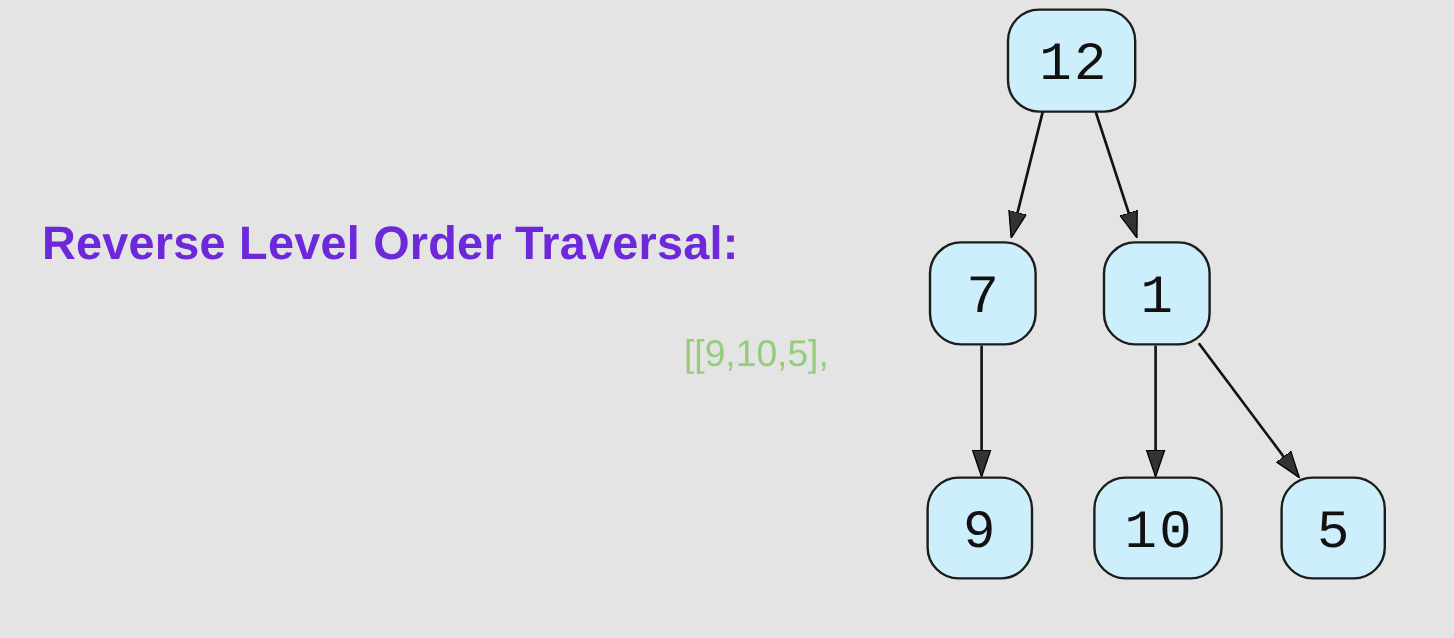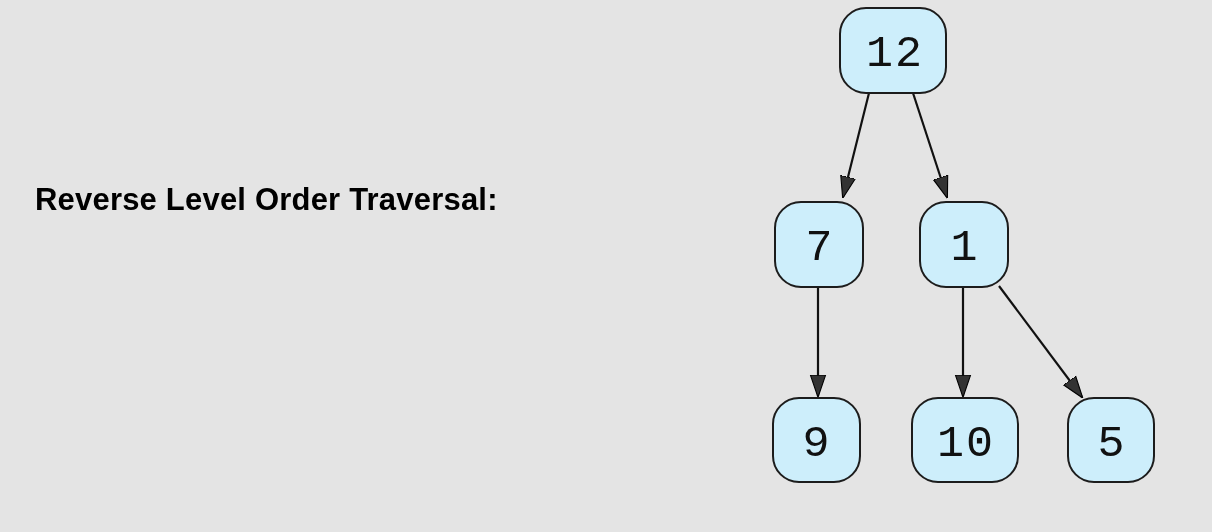--- a/index.html
+++ b/index.html
@@ -12,23 +12,23 @@
     width: 1212px;
     height: 532px;
     background: #e4e4e4;
     overflow: hidden;
     font-family: "Liberation Sans", sans-serif;
   }
   .heading {
     position: absolute;
     left: 35px;
     top: 182px;
-    font-size: 31px;
+    font-size: 39px;
     font-weight: bold;
-    color: #000000;
+    color: #6d28d9;
     letter-spacing: 0.2px;
     white-space: nowrap;
   }
   .traversal {
     position: absolute;
     left: 570px;
     top: 177px;
     font-size: 31px;
     font-weight: normal;
     color: #95cd7c;
@@ -59,20 +59,21 @@
   }
 </style>
 </head>
 <body>
 
 <div class="canvas">
 
   <div class="heading">Reverse Level Order Traversal:</div>
 
   <div class="traversal">
+    <div>[[9,10,5],</div>
     
   </div>
 
   <svg class="tree-svg" width="1212" height="532" viewBox="0 0 1212 532">
     <defs>
       <marker id="ah" viewBox="0 0 10 8" markerWidth="10" markerHeight="8" refX="9.4" refY="4" orient="auto" markerUnits="strokeWidth">
         <path d="M0,0.6 L10,4 L0,7.4 Z" fill="#333333" stroke="#000000" stroke-width="0.5"></path>
       </marker>
     </defs>
 

